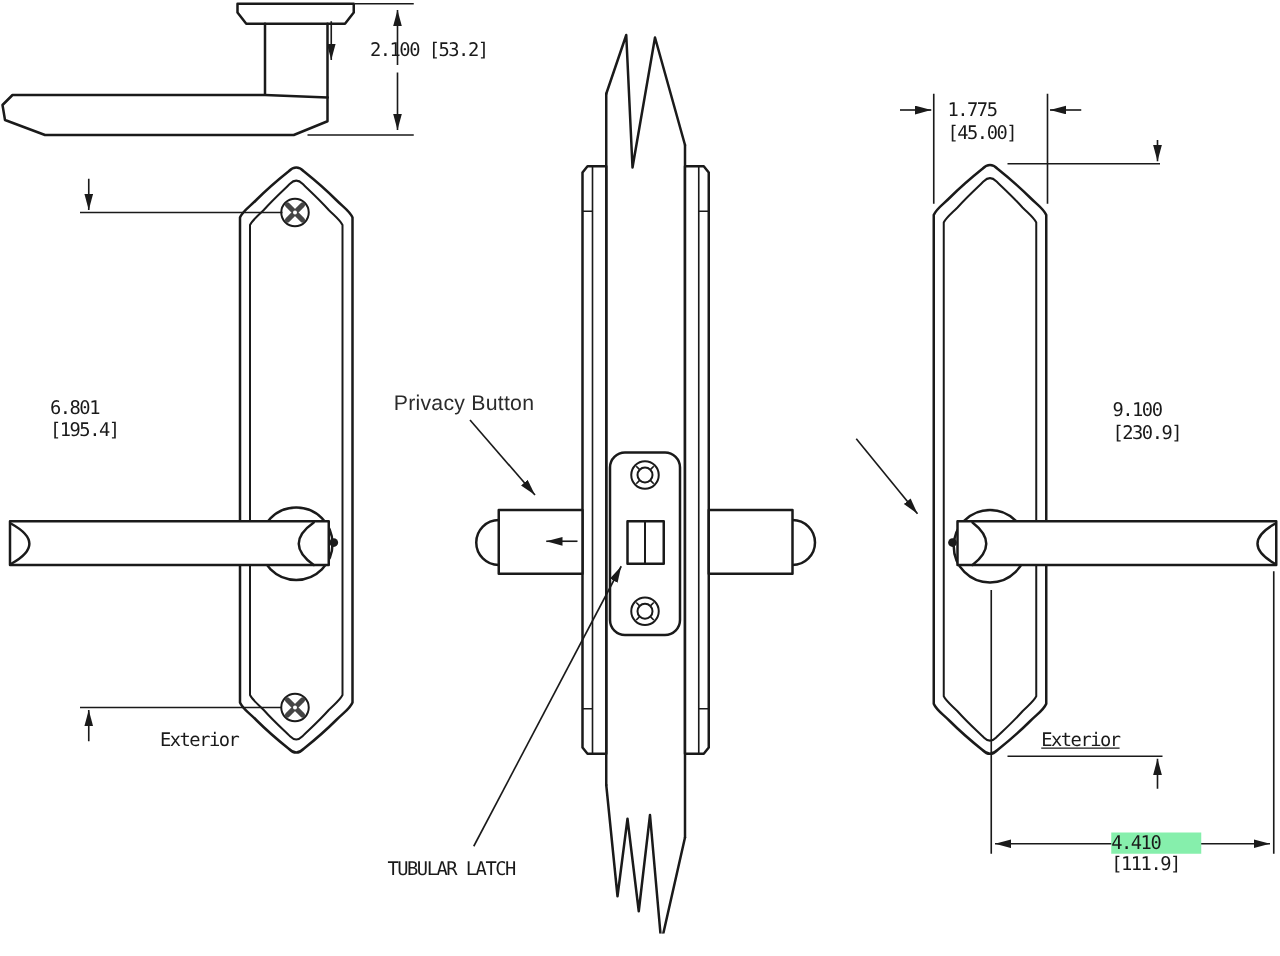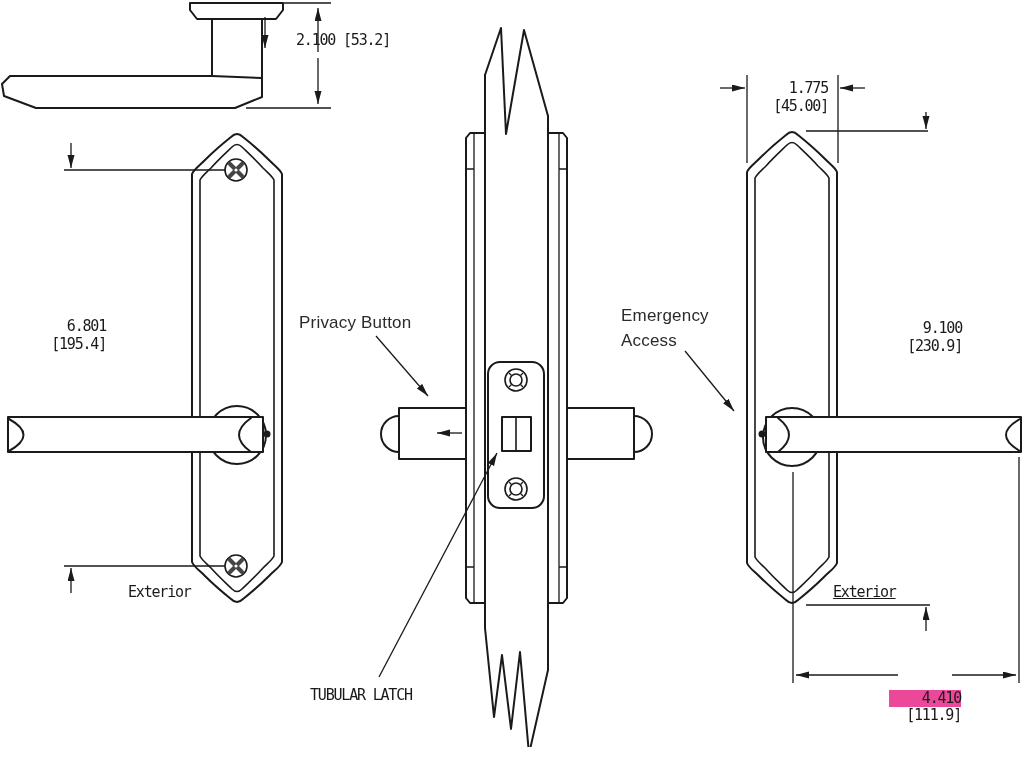--- a/index.html
+++ b/index.html
@@ -12,24 +12,24 @@
   .s   { stroke:var(--lc); fill:none; stroke-width:2;   stroke-linejoin:round; stroke-linecap:round; }
   .sw  { stroke:var(--lc); fill:#fff; stroke-width:2;   stroke-linejoin:round; }
   .med { stroke:var(--lc); fill:none; stroke-width:1.6; stroke-linejoin:round; }
   .thin{ stroke:var(--lc); fill:none; stroke-width:1.3; }
   .dot { fill:var(--lc); stroke:none; }
   .screwx { stroke:#454545; stroke-width:4.2; stroke-linecap:round; fill:none; }
   .txt {
     position:absolute; color:var(--lc); font-size:15px; letter-spacing:-1.2px;
     line-height:18px; white-space:nowrap; font-family:"DejaVu Sans Mono", monospace;
   }
-  .txt.ctr { text-align:right; }
+  .txt.ctr { text-align:left; }
   .lbl {
     position:absolute; color:var(--lbl); font-size:17px; letter-spacing:0.2px;
-    line-height:25px; white-space:nowrap; font-family:"Liberation Sans", sans-serif;
+    line-height:25px; white-space:nowrap; font-family:"Liberation Sans", sans-serif;margin-left:16px;
   }
 </style>
 </head>
 <body>
 
 <div id="stage">
 
   <svg width="1024" height="765" viewBox="0 0 1024 765">
     <defs>
       <marker id="ah" orient="auto" markerUnits="userSpaceOnUse" markerWidth="14" markerHeight="8" refX="13" refY="3.5">
@@ -150,37 +150,33 @@
 
   <div class="txt ctr" style="left:40px; top:317px; width:66px;">
     <div>6.801</div>
     <div>[195.4]</div>
   </div>
 
   <div class="txt" style="left:128px; top:583px;">Exterior</div>
 
   <div class="lbl" style="left:299px; top:310px;">Privacy Button</div>
 
-  <div class="lbl" style="left:621px; top:303px;">
-    <div>Emergency</div>
-    <div>Access</div>
-  </div>
 
   <div class="txt" style="left:310px; top:686px;text-align:right;">TUBULAR LATCH</div>
 
   <div class="txt ctr" style="left:758px; top:79px; width:70px;">
     <div>1.775</div>
     <div>[45.00]</div>
   </div>
 
   <div class="txt ctr" style="left:890px; top:319px; width:72px;">
     <div>9.100</div>
     <div>[230.9]</div>
   </div>
 
   <div class="txt" style="left:833px; top:583px;text-decoration:underline;">Exterior</div>
 
   <div class="txt ctr" style="left:889px; top:666px; width:72px; line-height:17px;">
-    <div style="background:#ec4899;margin-top:24px;">4.410</div>
+    <div style="background:#86efac;">4.410</div>
     <div>[111.9]</div>
   </div>
 
 </div>
 
 </body></html>

